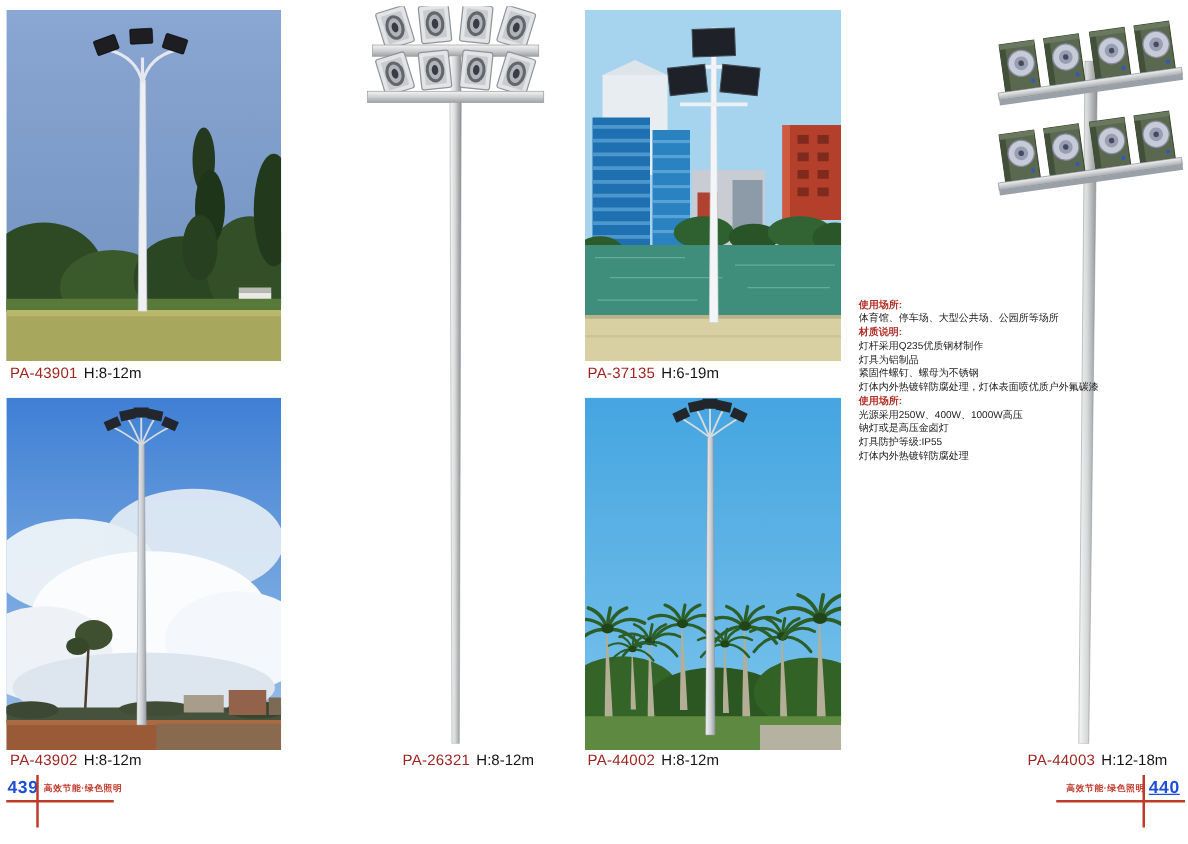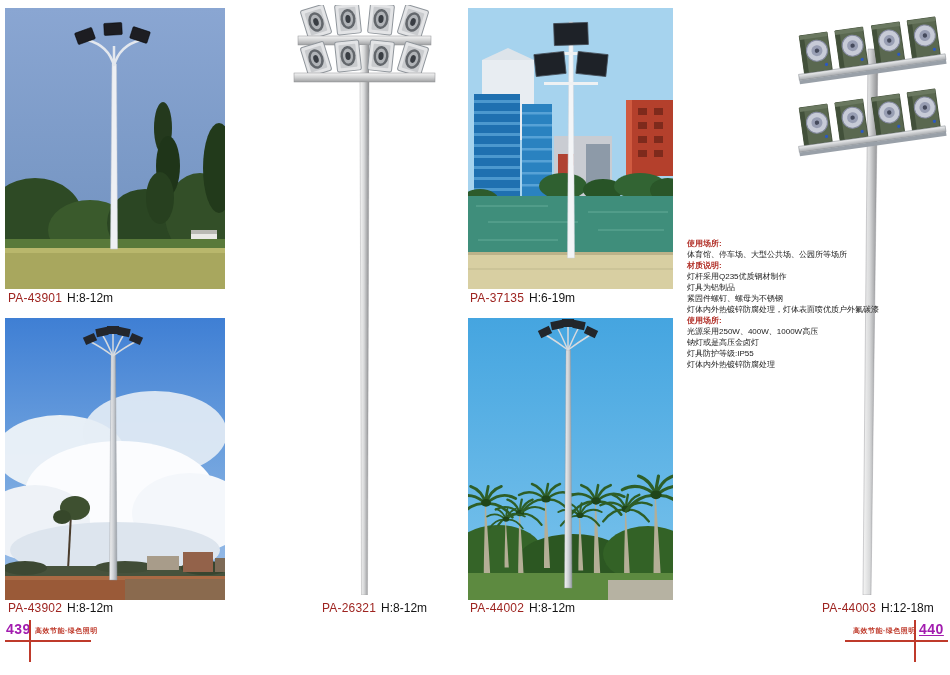--- a/index.html
+++ b/index.html
@@ -15,21 +15,21 @@
   .photo svg,.render svg{display:block;width:100%;height:100%;}
   .render{position:absolute;}
   .prod-label{position:absolute;white-space:nowrap;font-size:12px;line-height:14px;}
   .prod-label .code{font-weight:normal;color:var(--code);letter-spacing:0.2px;}
   .prod-label .ht{color:#141414;margin-left:5px;margin-top:28px;}
   .info{position:absolute;left:687px;top:238px;width:230px;font-size:8px;line-height:11px;color:#222;}
   .info .i-title{color:#b23028;font-weight:bold;}
   .footer-el{position:absolute;}
   .hline{height:2px;background:var(--accent);}
   .vline{width:2px;background:var(--accent);}
-  .page-num{font-weight:bold;font-size:14px;color:#a21caf;letter-spacing:0.5px;}
+  .page-num{font-weight:bold;font-size:14px;color:#1d4ed8;letter-spacing:0.5px;}
   .slogan{font-size:7px;font-weight:bold;color:var(--accent);letter-spacing:0.5px;}
 </style>
 </head>
 <body>
 
 <div id="page">
 
   <div class="photo" style="left:5px;top:8px;width:220px;height:281px;">
     <svg viewBox="0 0 220 281" preserveAspectRatio="none">
       <defs>

